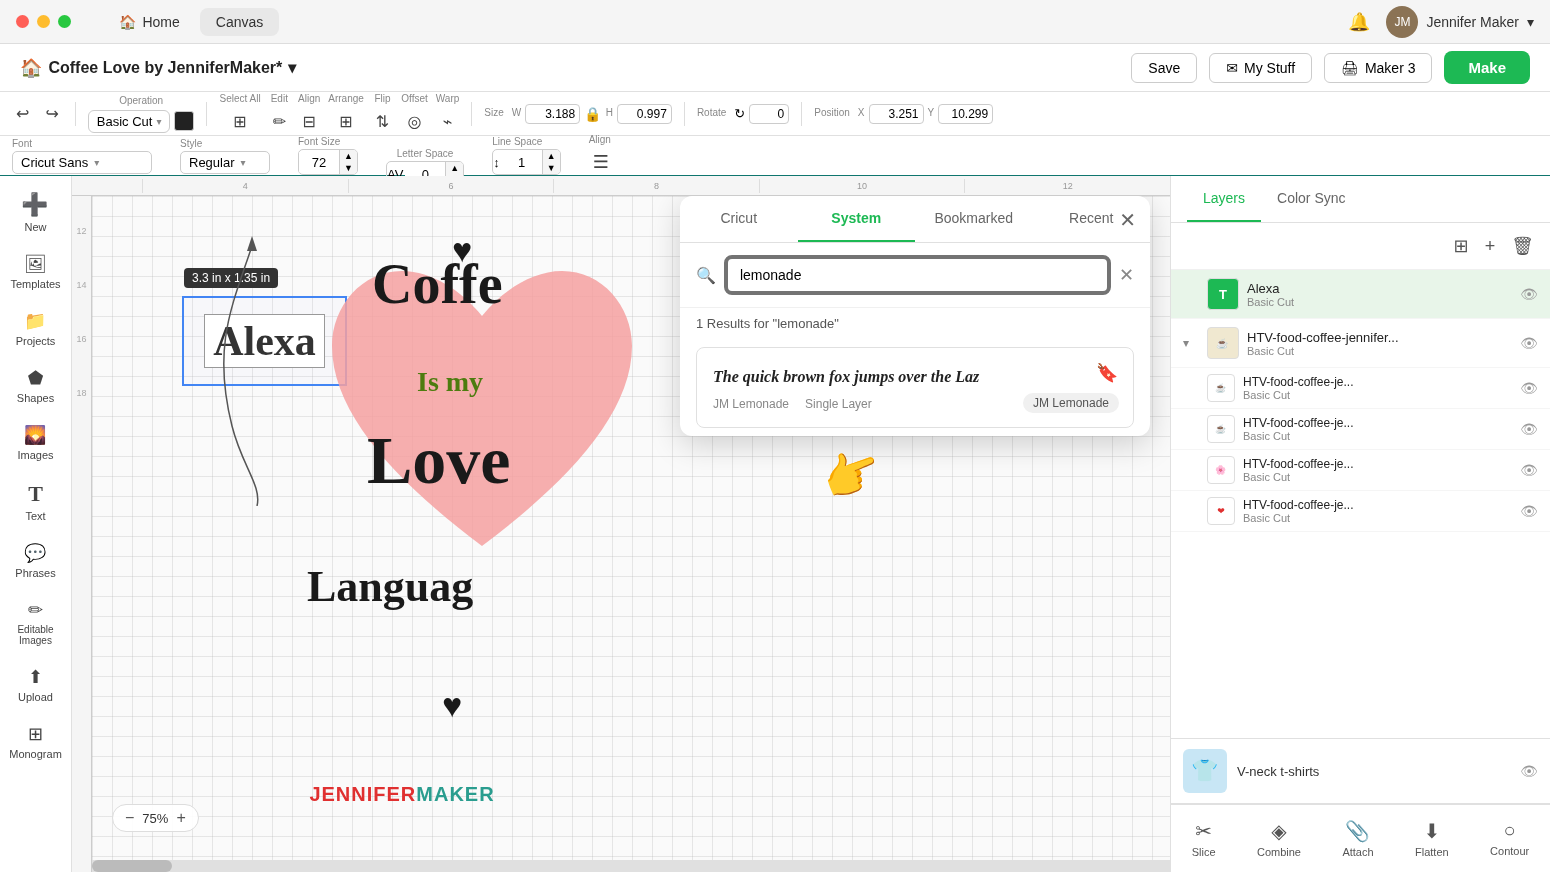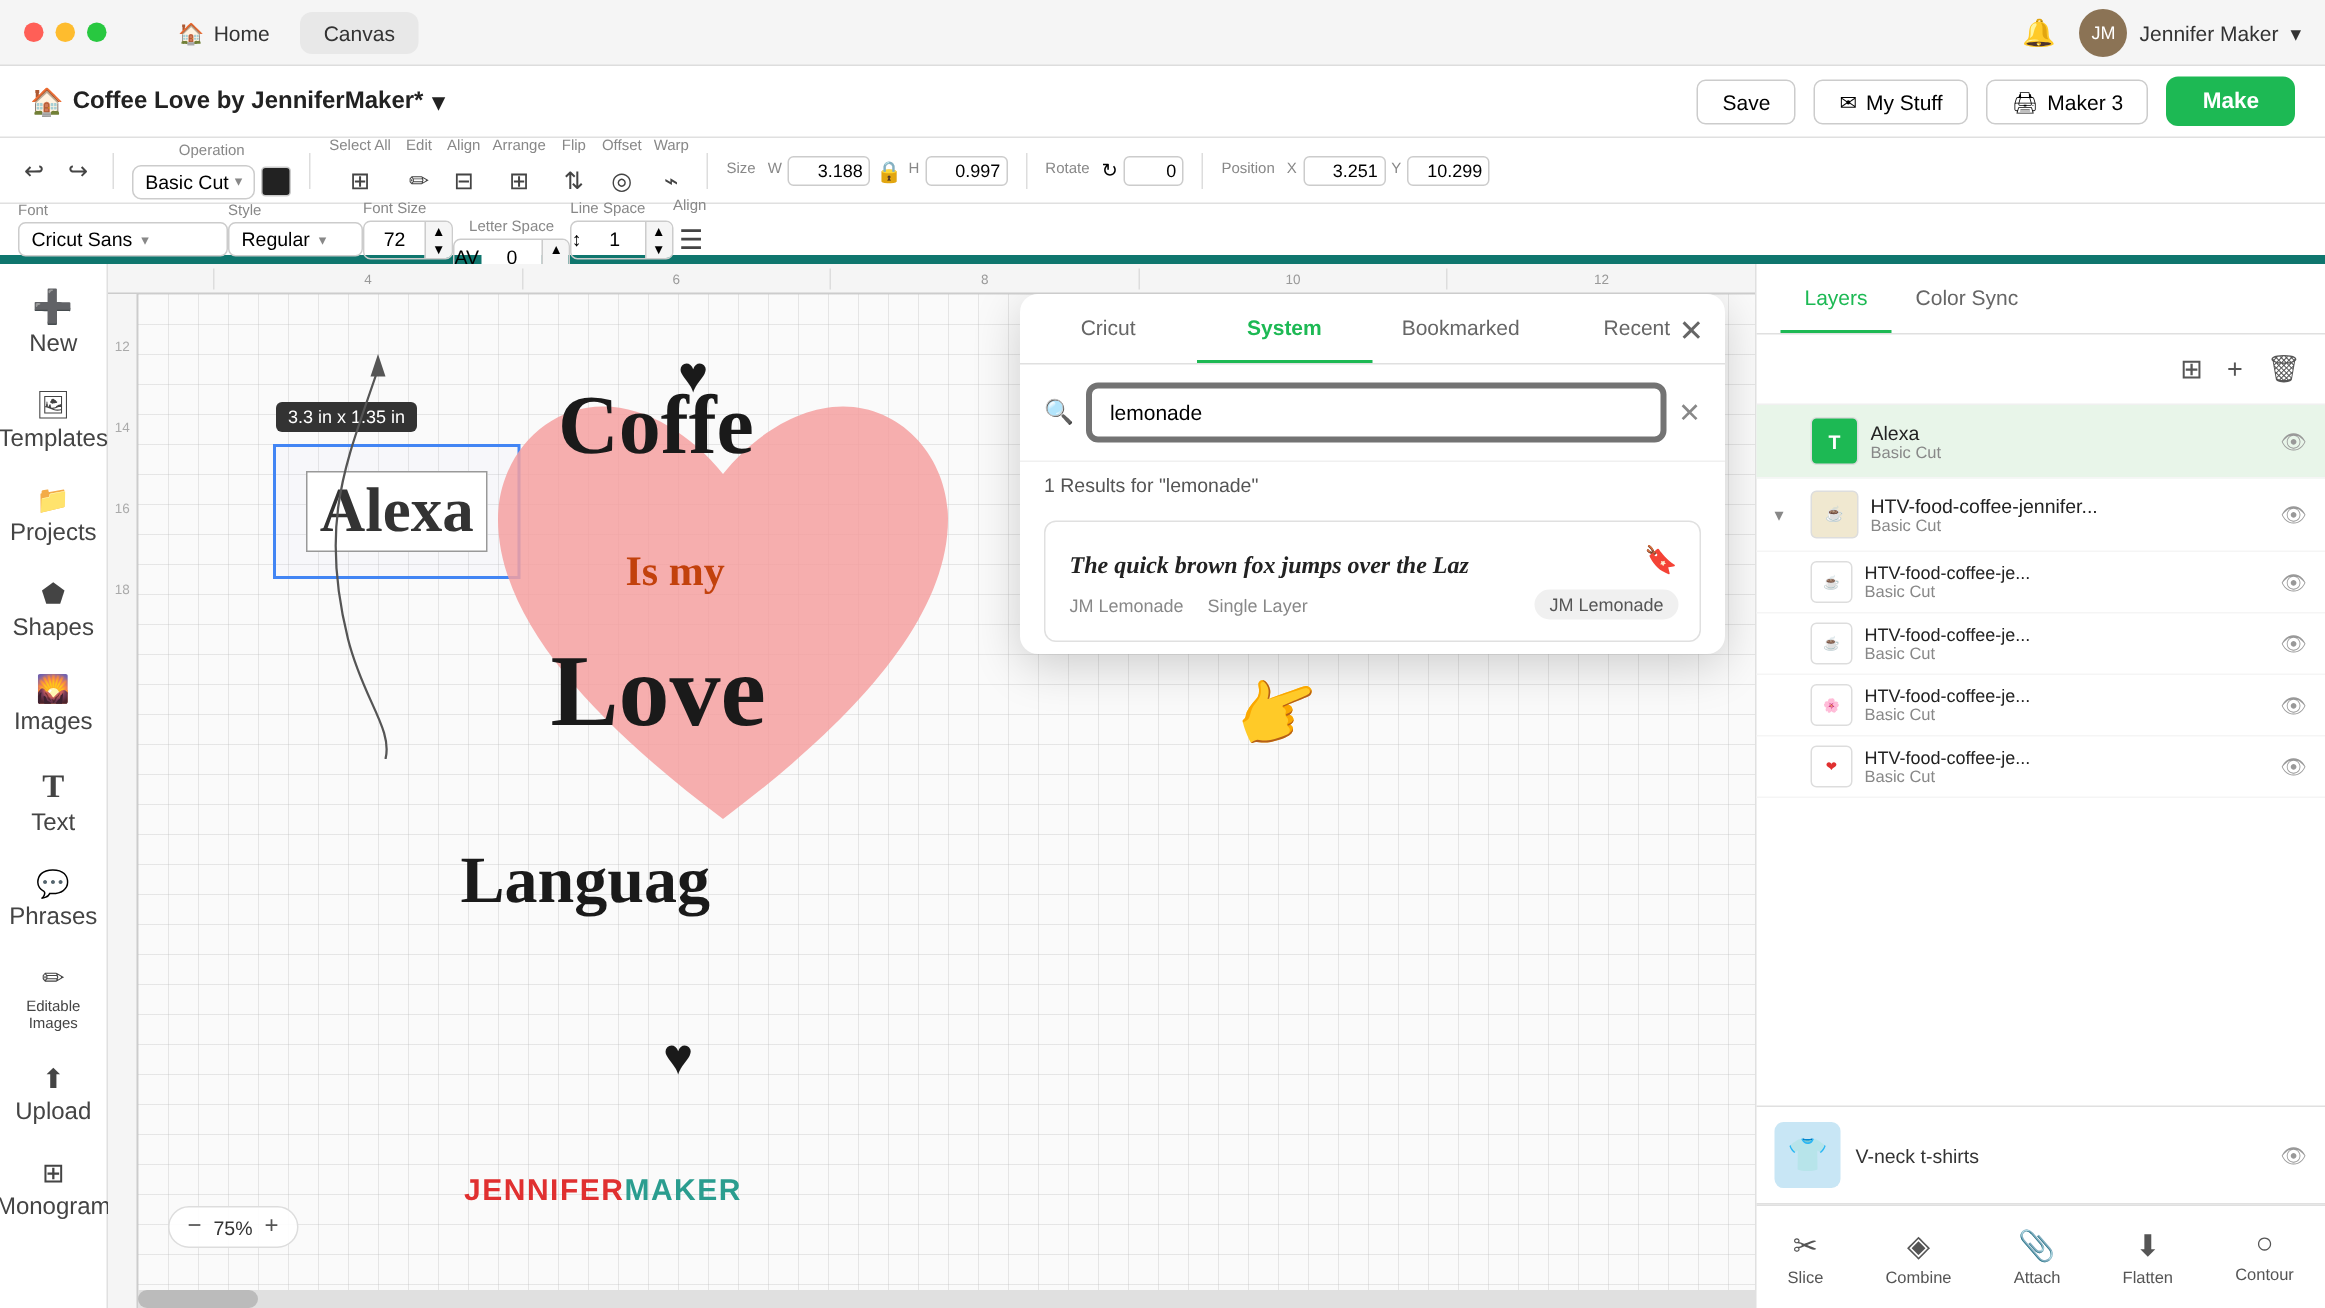--- a/index.html
+++ b/index.html
@@ -68,25 +68,25 @@
     }
     .color-swatch { width: 20px; height: 20px; background: #222; border-radius: 3px; border: 1px solid #ccc; cursor: pointer; }
     .toolbar-icon-btn { background: none; border: none; cursor: pointer; padding: 4px; border-radius: 4px; color: #444; font-size: 16px; display: flex; align-items: center; justify-content: center; }
     .toolbar-input { width: 55px; border: 1px solid #ccc; border-radius: 4px; padding: 2px 4px; font-size: 12px; text-align: right; }
     .lock-icon { color: #666; font-size: 14px; }
 
     
     .font-toolbar {
       height: 40px;
       background: white;
-      border-bottom: 6px solid #0f766e;
+      border-bottom: 1px solid #0f766e;
       display: flex;
       align-items: center;
       padding: 0 12px;
-      gap: 0;
+      gap: 28px;
     }
     .font-select { border: 1px solid #ccc; border-radius: 5px; padding: 3px 8px; font-size: 13px; background: white; display: flex; align-items: center; gap: 6px; cursor: pointer; min-width: 140px; }
     .style-select { border: 1px solid #ccc; border-radius: 5px; padding: 3px 8px; font-size: 13px; background: white; display: flex; align-items: center; gap: 6px; cursor: pointer; min-width: 90px; }
     .size-input-group { display: flex; align-items: center; border: 1px solid #ccc; border-radius: 5px; overflow: hidden; }
     .size-input { border: none; width: 40px; padding: 3px 4px; font-size: 13px; text-align: center; }
     .stepper { display: flex; flex-direction: column; }
     .stepper-btn { background: #f5f5f5; border: none; padding: 0 4px; font-size: 9px; cursor: pointer; line-height: 12px; border-left: 1px solid #ccc; }
     .spacing-group { display: flex; align-items: center; gap: 4px; }
 
     
@@ -107,21 +107,21 @@
       display: flex;
       flex-direction: column;
       align-items: center;
       gap: 3px;
       padding: 8px 4px;
       border-radius: 8px;
       cursor: pointer;
       width: 60px;
     }
     .sidebar-item .icon { font-size: 22px; color: #444; }
-    .sidebar-item .label { font-size: 16px; color: #444; text-align: center; }
+    .sidebar-item .label { font-size: 11px; color: #444; text-align: center; }
 
     
     .canvas-area {
       flex: 1;
       background: #e8e8e8;
       position: relative;
       overflow: hidden;
     }
     .canvas-ruler-top {
       height: 20px;
@@ -723,21 +723,21 @@
           <div class="size-tooltip">3.3  in x 1.35  in</div>
           <span class="alexa-text">Alexa</span>
         </div>
 
         <svg style="position:absolute;left:170px;top:30px;width:320px;height:330px;">
           <path d="M160,290 C80,230 10,160 10,90 C10,50 40,15 80,15 C110,15 140,35 160,60 C180,35 210,15 240,15 C280,15 310,50 310,90 C310,160 240,230 160,290 Z" fill="#f4a0a0" opacity="0.85"></path>
         </svg>
 
         <div style="position:absolute;left:220px;top:30px;font-size:56px;font-family:'Georgia',serif;font-weight:900;color:#1a1a1a;line-height:1;">Coffe</div>
 
-        <div style="position:absolute;left:265px;top:140px;font-size:28px;font-family:'Georgia',serif;font-weight:700;color:#c2410c;">Is my</div>
+        <div style="position:absolute;left:265px;top:140px;font-size:28px;font-family:'Georgia',serif;font-weight:700;color:#4d7c0f;">Is my</div>
 
         <div style="position:absolute;left:215px;top:195px;font-size:68px;font-family:'Georgia',serif;font-weight:900;color:#1a1a1a;">Love</div>
 
         <div style="position:absolute;left:155px;top:335px;font-size:44px;font-family:'Georgia',serif;font-weight:900;color:#1a1a1a;">Languag</div>
 
         <div style="position:absolute;left:300px;top:5px;font-size:34px;color:#1a1a1a;">♥</div>
         <div style="position:absolute;left:290px;top:460px;font-size:34px;color:#1a1a1a;">♥</div>
 
         <div style="position:absolute;bottom:0;left:50%;transform:translateX(-50%);display:flex;font-size:20px;font-weight:900;letter-spacing:1px;white-space:nowrap;">
           <span style="color:#e03030;">JENNIFER</span>

